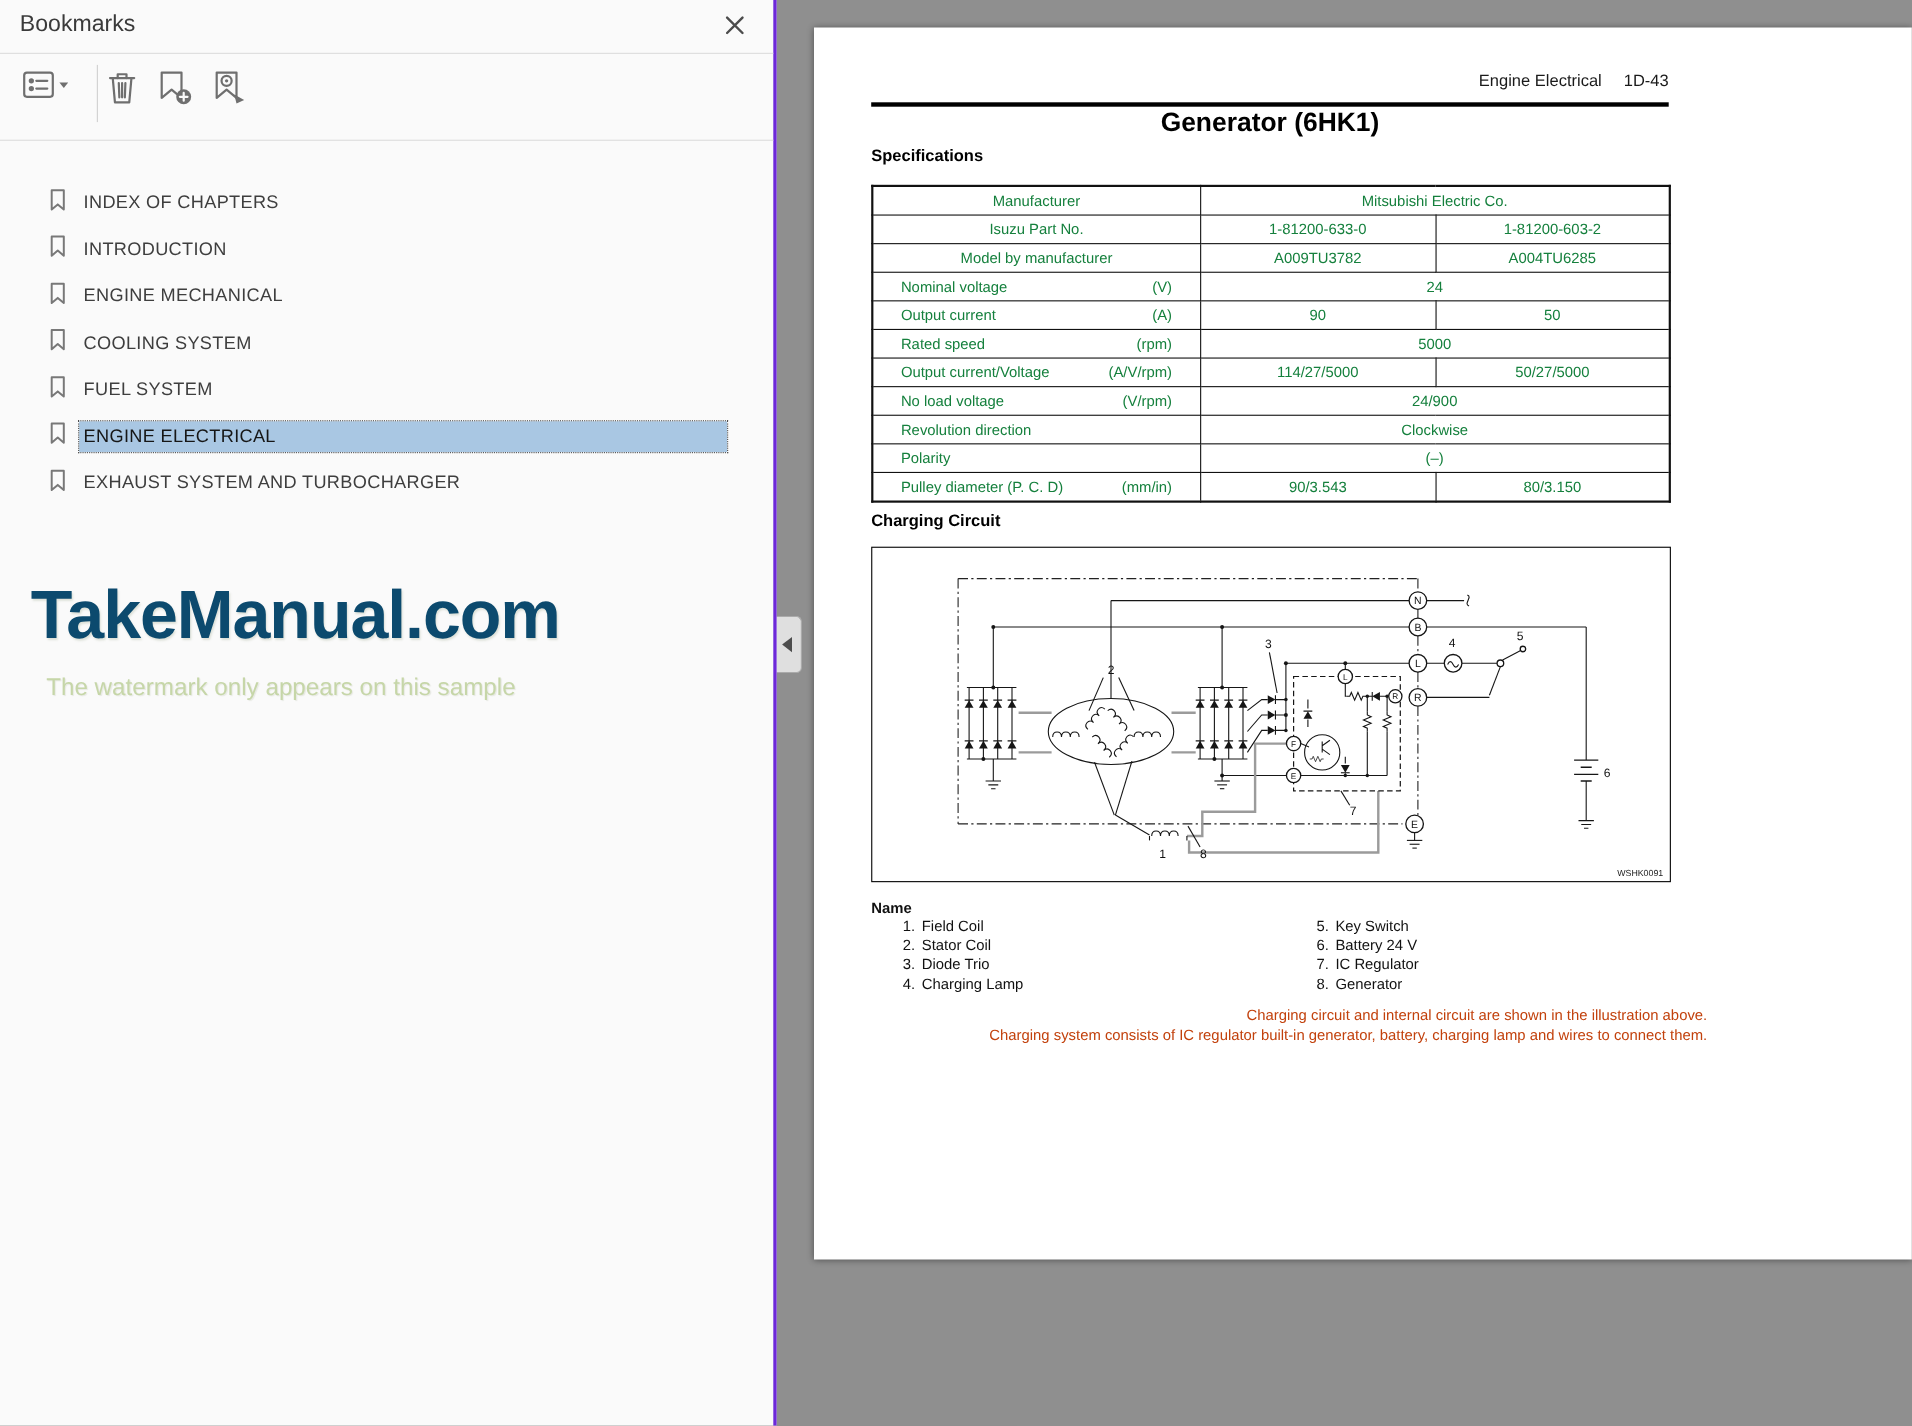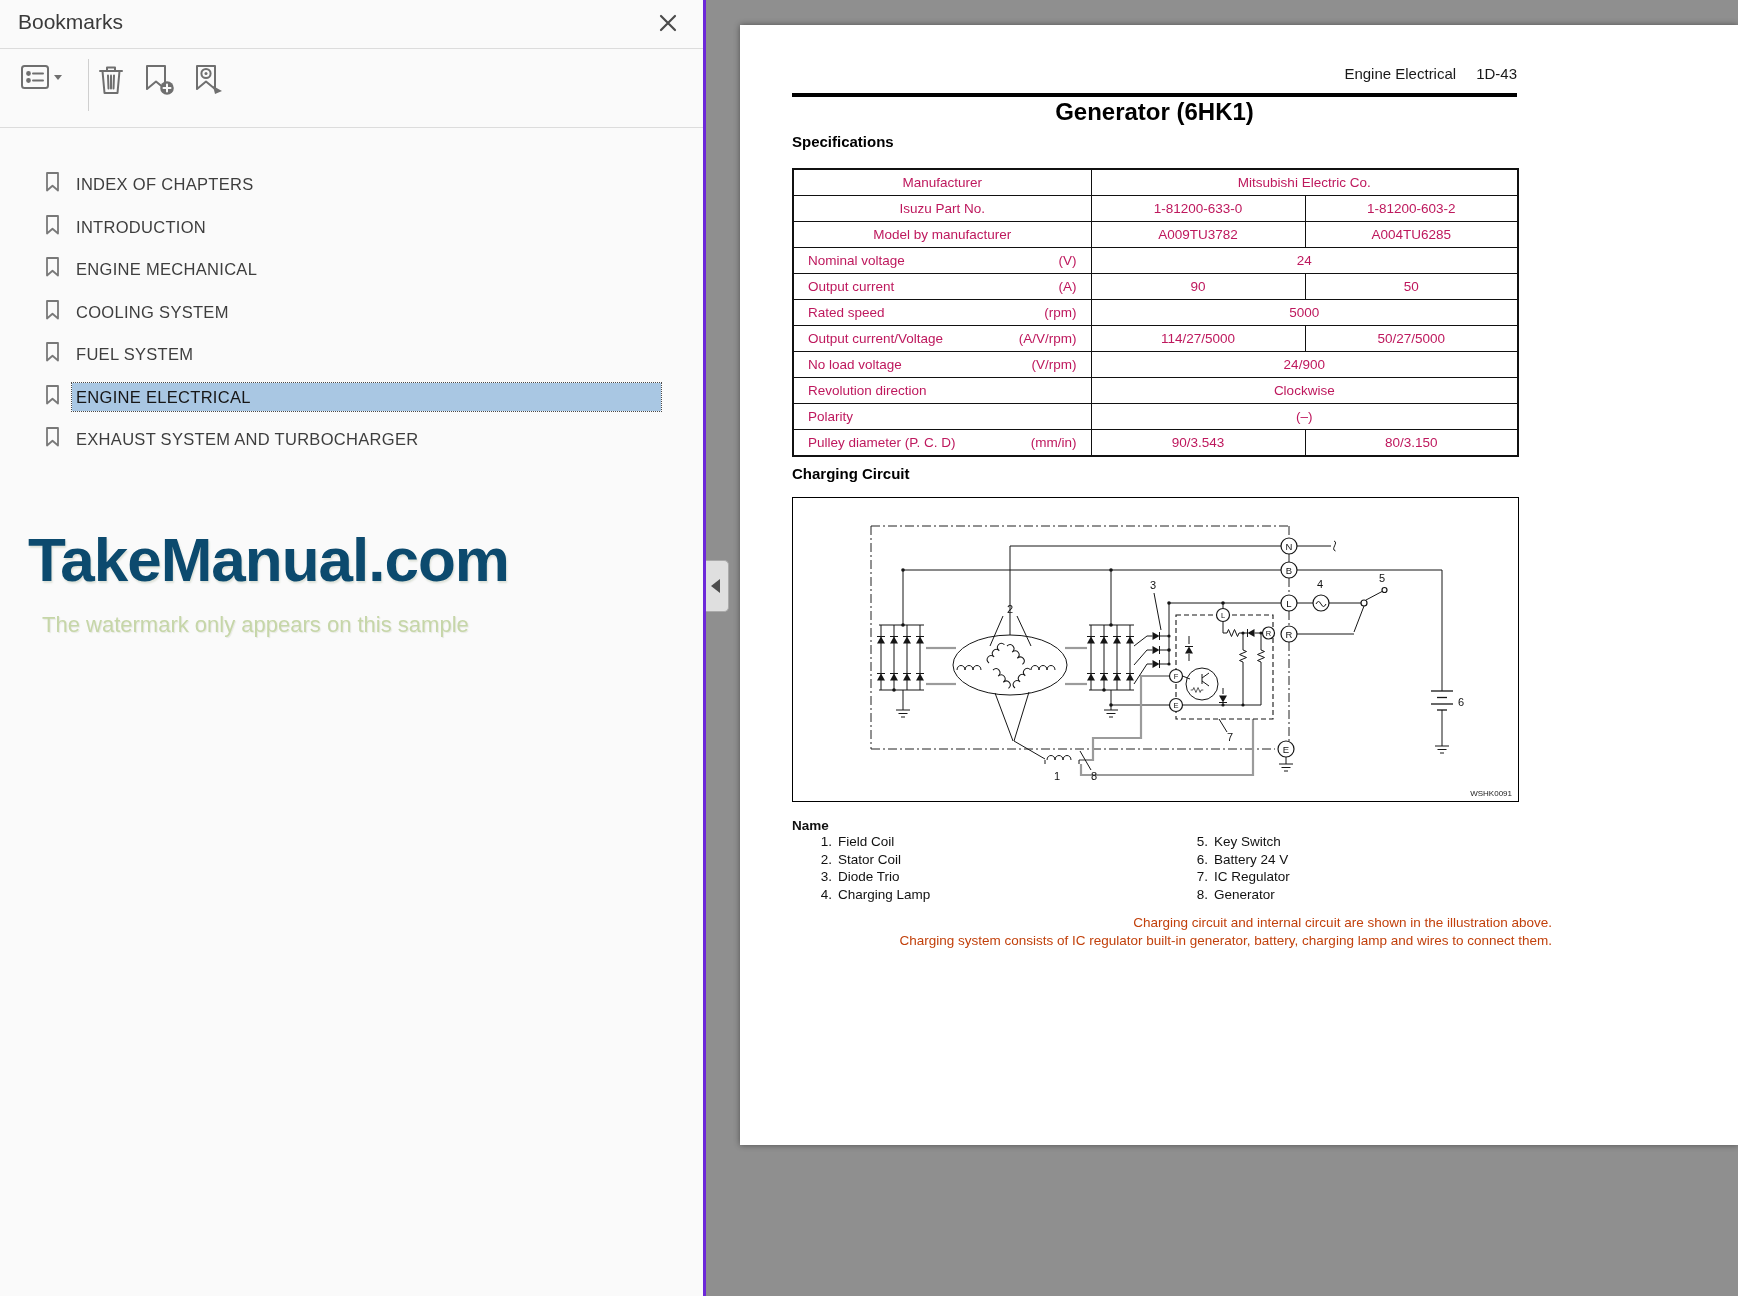--- a/index.html
+++ b/index.html
@@ -33,21 +33,21 @@
   .page{position:absolute;left:36px;top:25px;width:998px;height:1120px;background:#ffffff;
     box-shadow:0 0 6px rgba(0,0,0,.45);color:#111;}
   .doc-header{position:absolute;top:41px;right:221px;font-size:15px;line-height:16px;color:#1a1a1a;
     display:flex;gap:20px;white-space:nowrap;}
   .rule{position:absolute;left:52px;top:68px;width:725px;height:3.5px;background:#000;}
   .doc-title{position:absolute;left:52px;top:73px;width:725px;text-align:center;
     font-size:24px;font-weight:bold;color:#000;}
   .h2{position:absolute;left:52px;font-size:15px;font-weight:bold;color:#000;}
   .spec-wrap{position:absolute;left:52px;top:143px;width:725px;}
   table.spec{border-collapse:collapse;table-layout:fixed;width:725px;border:2px solid #111;}
-  table.spec td{border:1px solid #111;height:25px;font-size:13.5px;color:#be185d;padding:0 14px;
+  table.spec td{border:1px solid #111;height:25px;font-size:13.5px;color:#15803d;padding:0 25px;
     white-space:nowrap;overflow:hidden;}
   td.lbl{text-align:left;}
   td.lbl .cellflex{display:flex;justify-content:space-between;align-items:center;}
   td.lbl.ctr{text-align:center;}
   td.val{text-align:center;}
   .diagram-box{position:absolute;left:52px;top:472px;width:725px;height:303px;border:1px solid #000;background:#fff;}
   .diagram-box svg{display:block;}
   .name-head{position:absolute;left:52px;top:793px;font-size:13.5px;font-weight:bold;}
   .name-col{position:absolute;top:808px;font-size:13.5px;line-height:17.5px;}
   .name-col .name-row{display:flex;}

